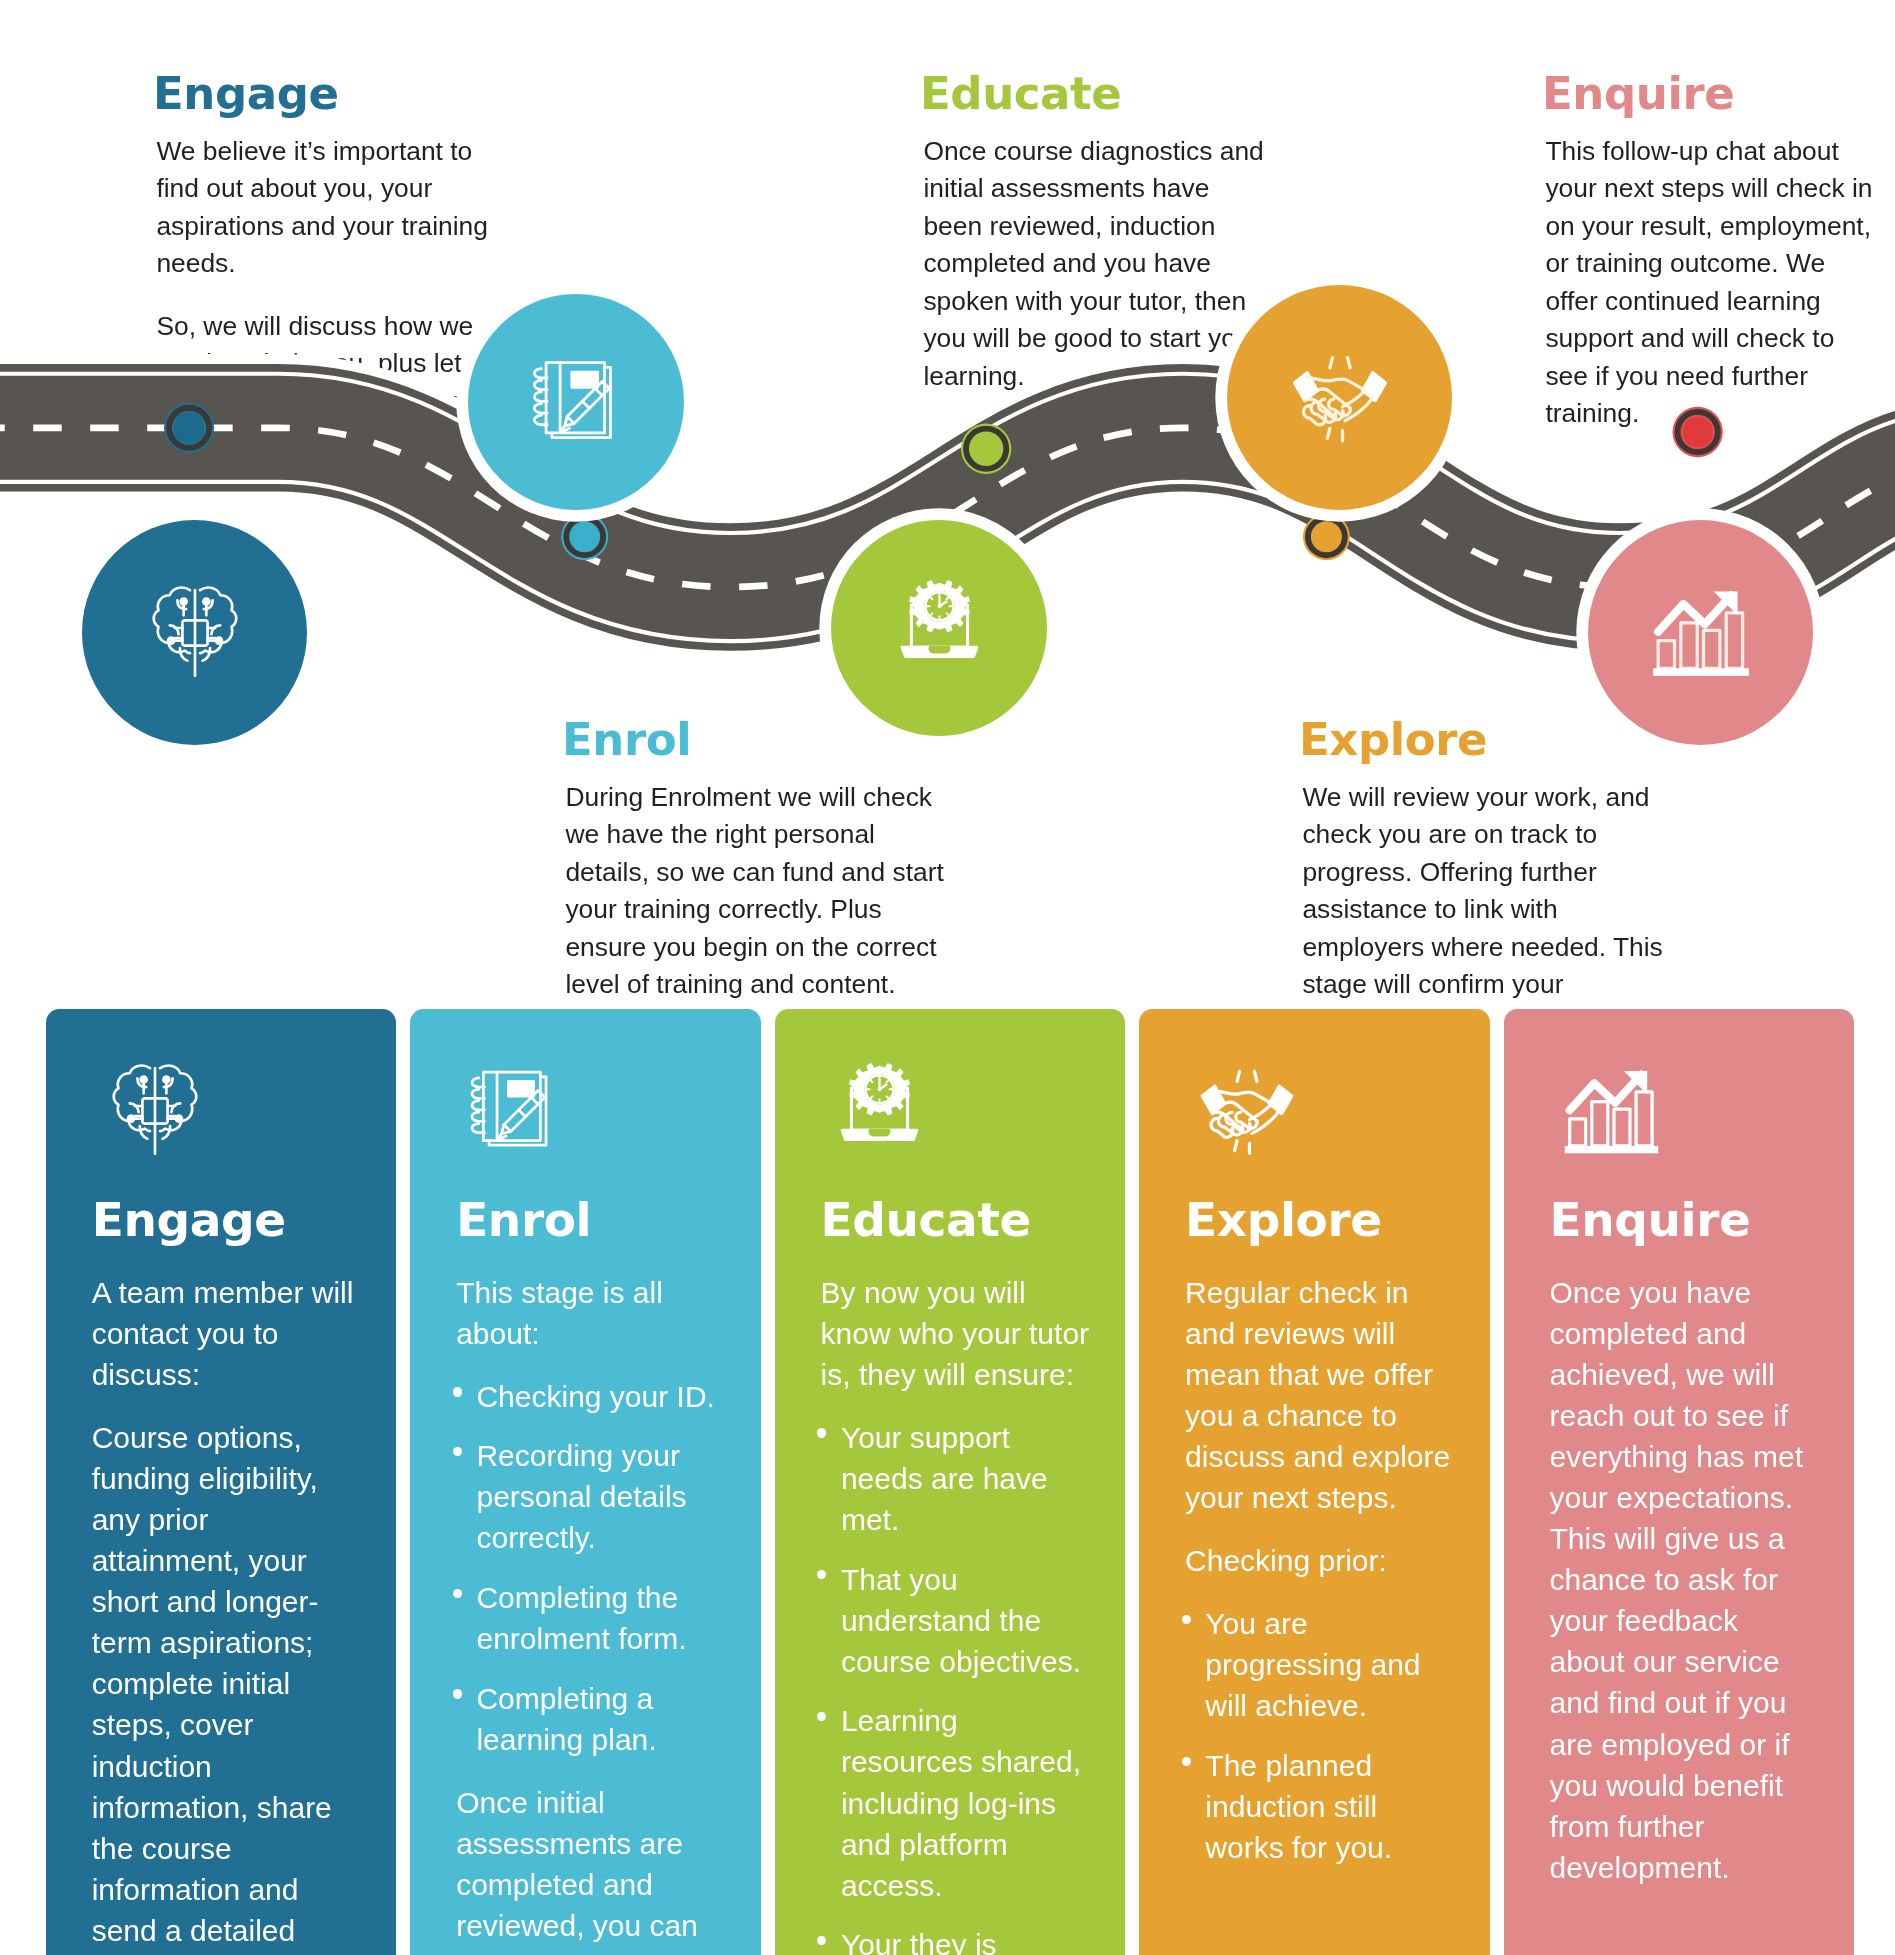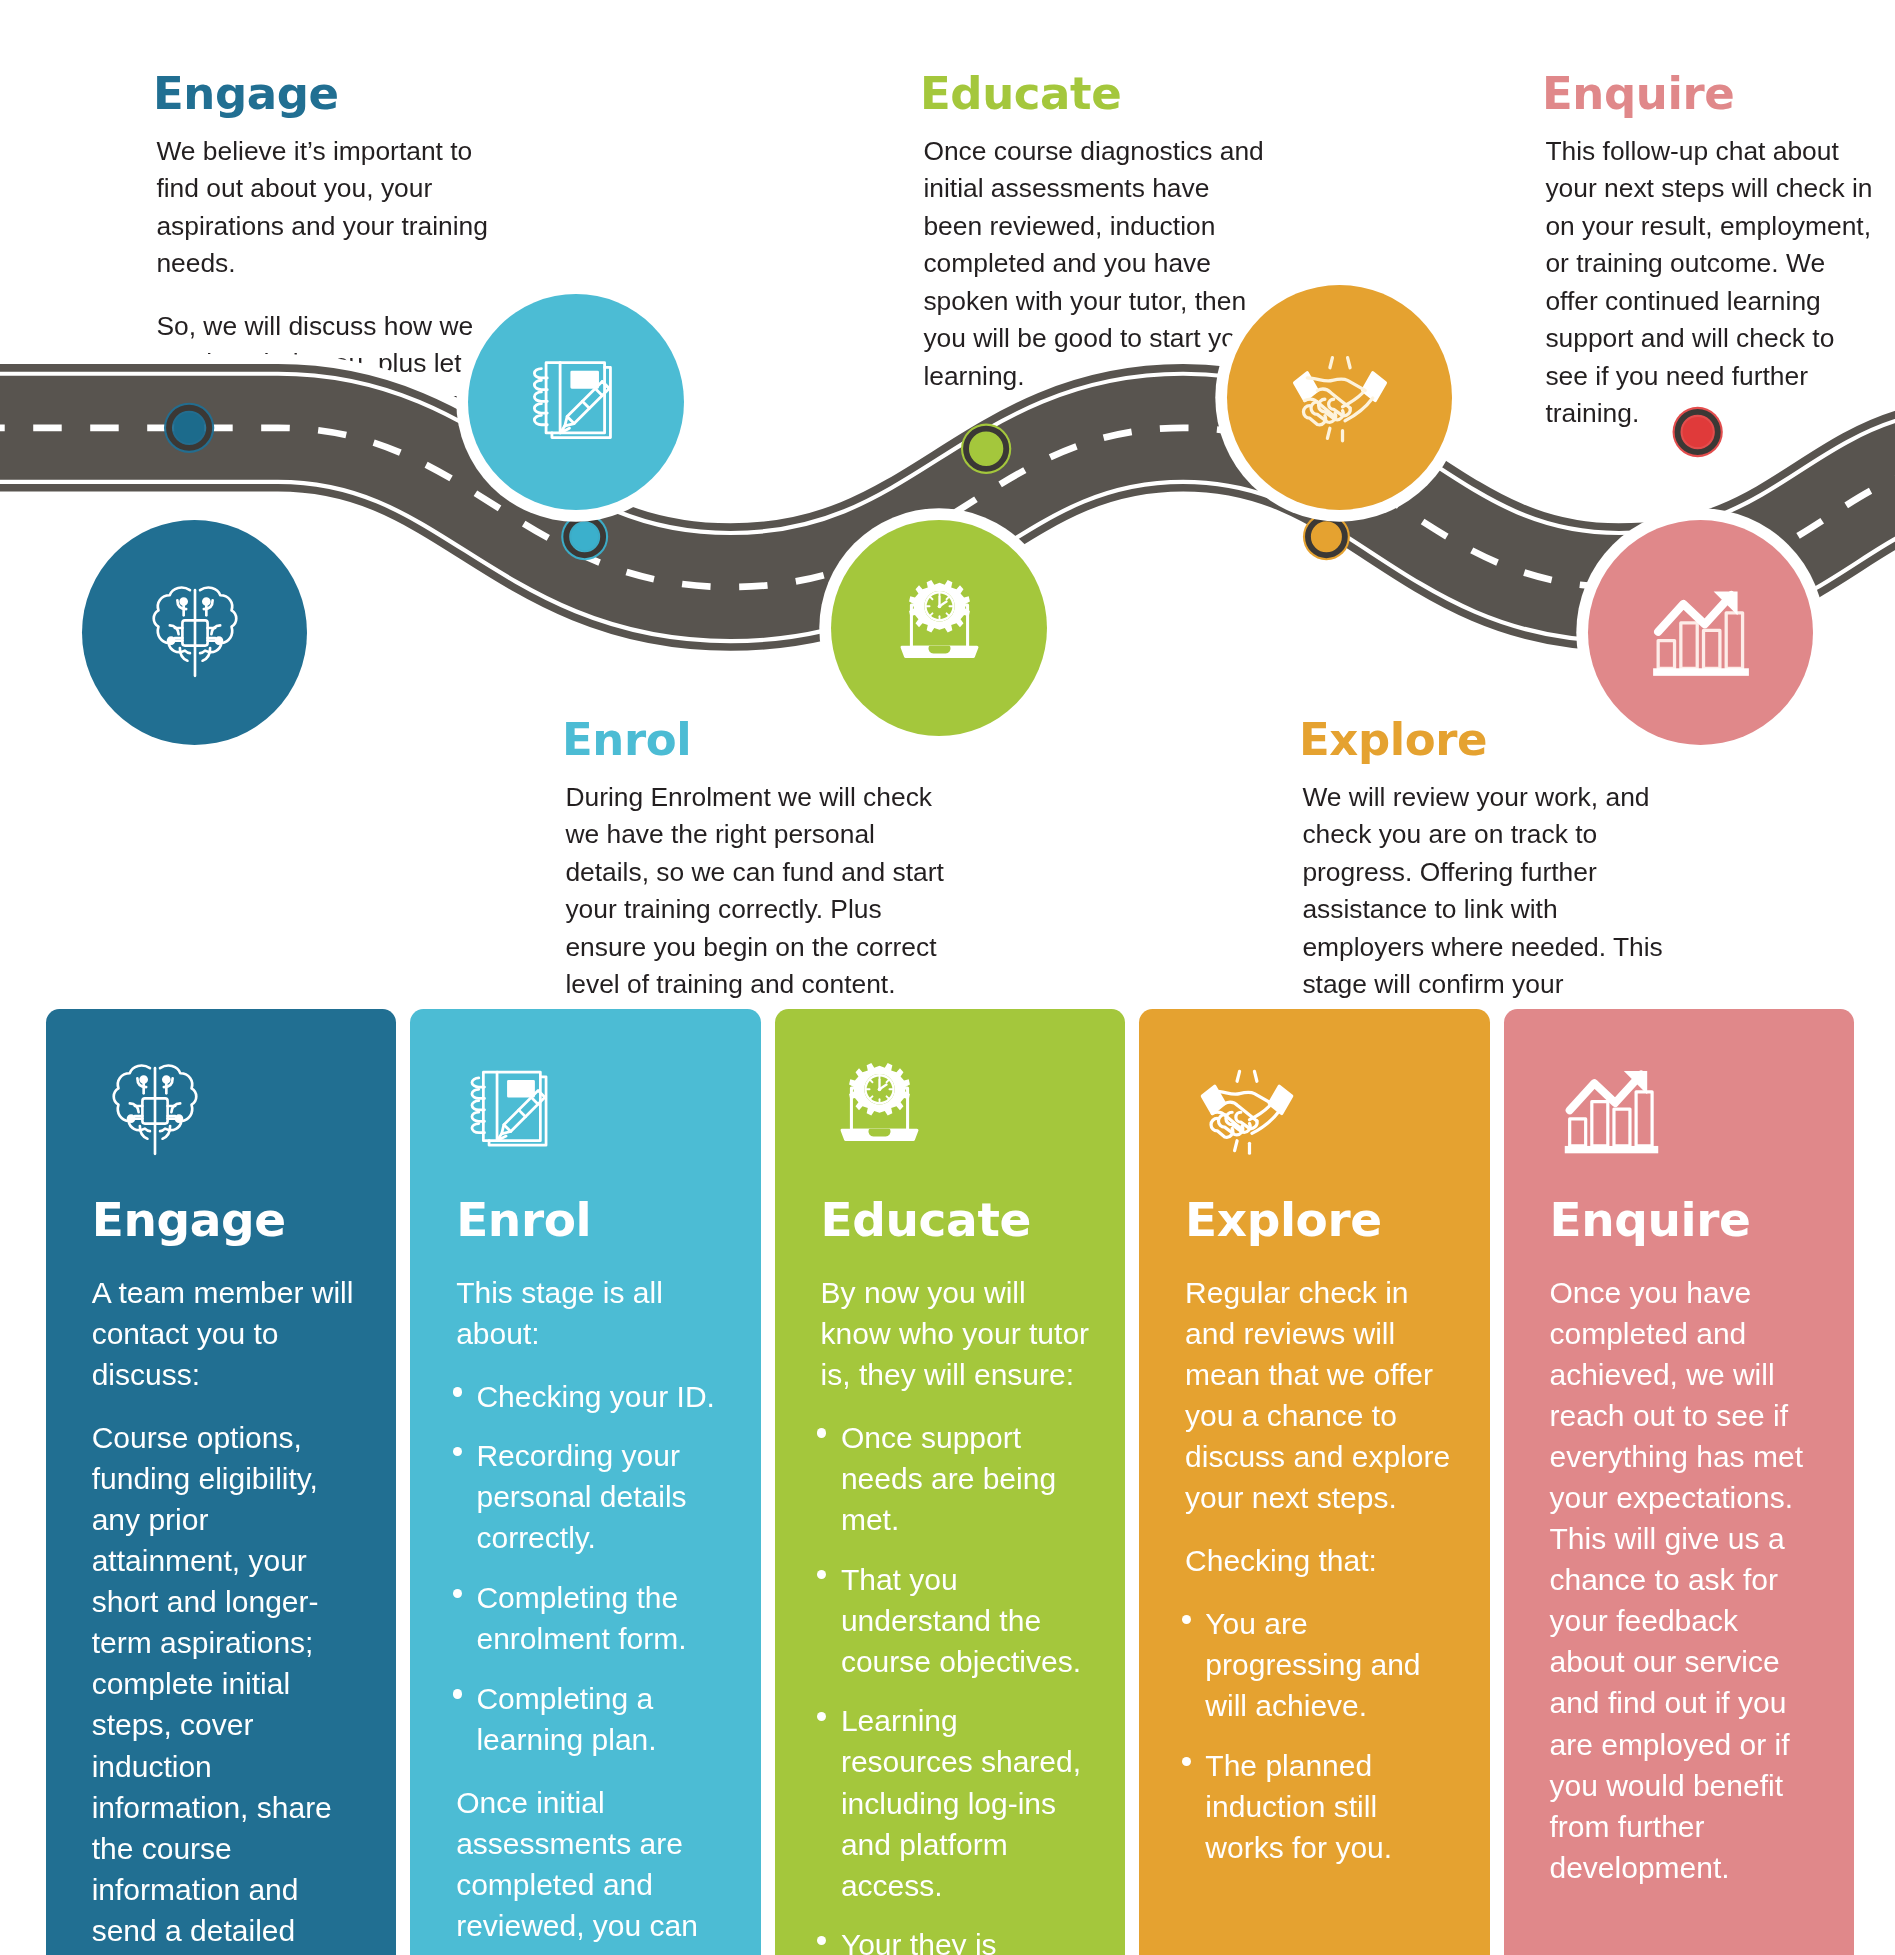--- a/index.html
+++ b/index.html
@@ -445,21 +445,21 @@
             <path d="M0 -2 L0 -10" stroke="#ffffff" stroke-width="2" stroke-linecap="round"></path>
             <path d="M0 -2 L6 -6" stroke="#ffffff" stroke-width="2" stroke-linecap="round"></path>
             <circle cx="0" cy="-2" r="1.6" fill="#ffffff"></circle>
           </g>
         </svg>
       </div>
       <div class="card-title">Educate</div>
       <div class="card-body">
         <p class="card-p">By now you will know who your tutor is, they will ensure:</p>
         <ul class="card-ul">
-          <li class="card-li">Once support needs are being met.</li>
+          <li class="card-li">Your support needs are have met.</li>
           <li class="card-li">That you understand the course objectives.</li>
           <li class="card-li">Learning resources shared, including log-ins and platform access.</li>
           <li class="card-li">Your they is reviewed to support how you are progressing.</li>
           <li class="card-li">You know how to submit work.</li>
         </ul>
       </div>
     </div>
 
     <div class="card card-explore">
       <div class="card-icon">
@@ -479,21 +479,21 @@
             <path d="M44 18 l-2 8"></path>
             <path d="M56 18 l2 8"></path>
             <path d="M40 82 l2 -8"></path>
             <path d="M52 84 l0 -8"></path>
           </g>
         </svg>
       </div>
       <div class="card-title">Explore</div>
       <div class="card-body">
         <p class="card-p">Regular check in and reviews will mean that we offer you a chance to discuss and explore your next steps.</p>
-        <p class="card-p">Checking that:</p>
+        <p class="card-p">Checking prior:</p>
         <ul class="card-ul">
           <li class="card-li">You are progressing and will achieve.</li>
           <li class="card-li">The planned induction still works for you.</li>
         </ul>
       </div>
     </div>
 
     <div class="card card-enquire">
       <div class="card-icon">
         <svg width="123" height="123" viewBox="0 0 100 100">

